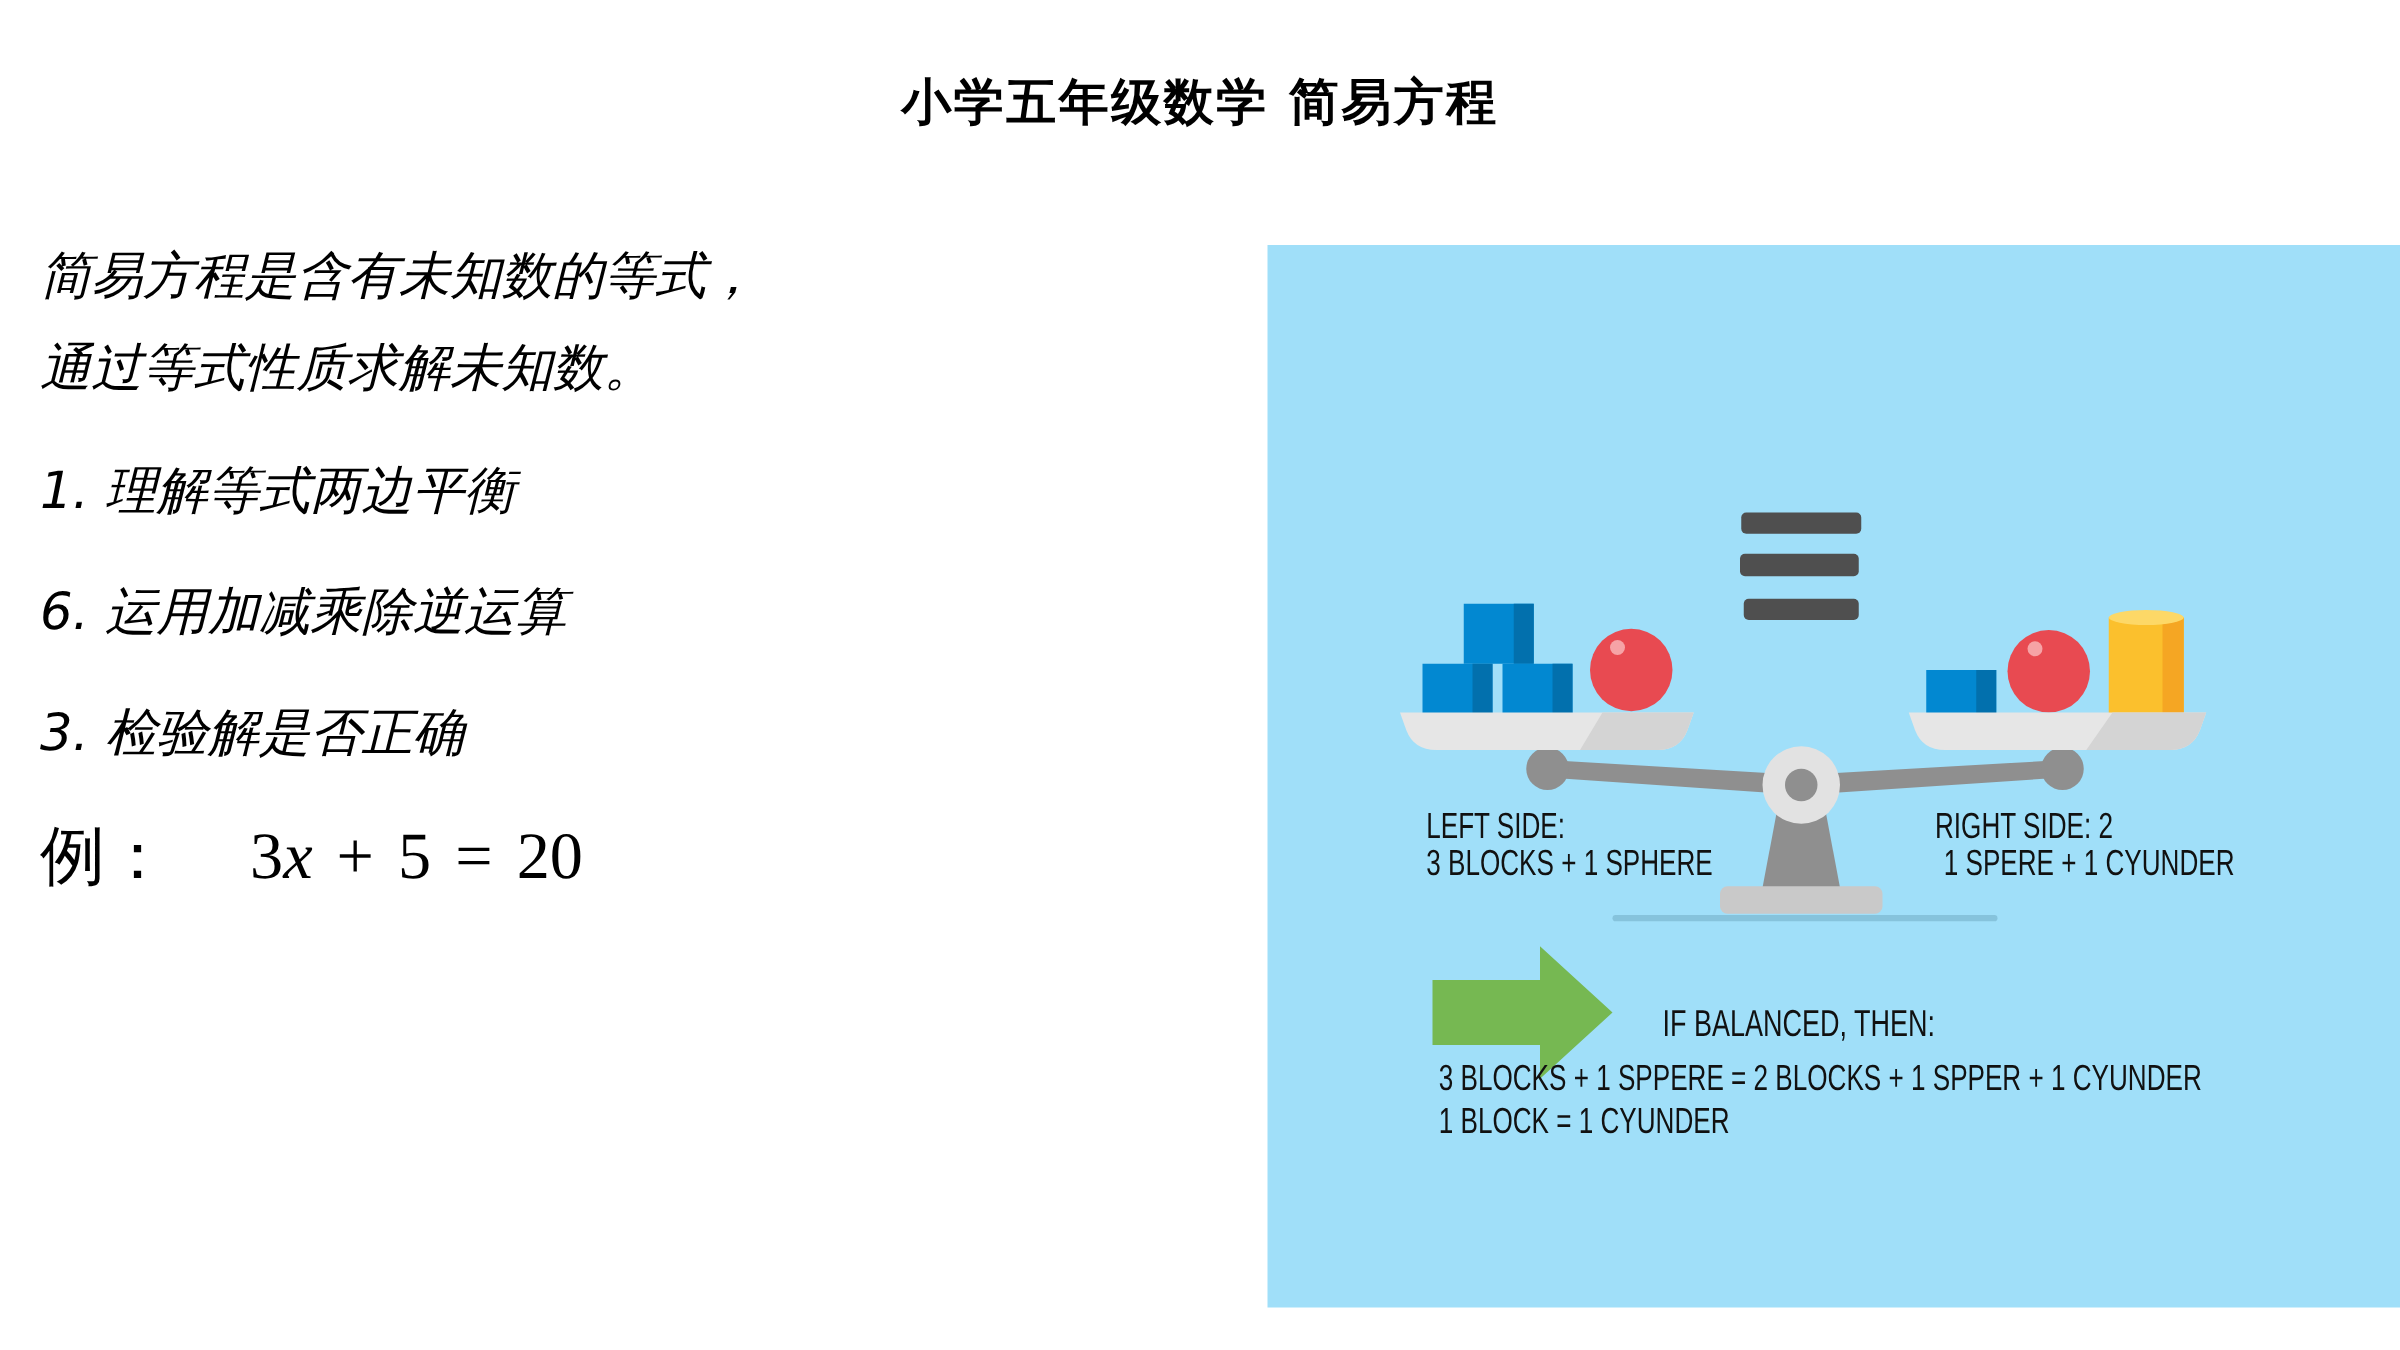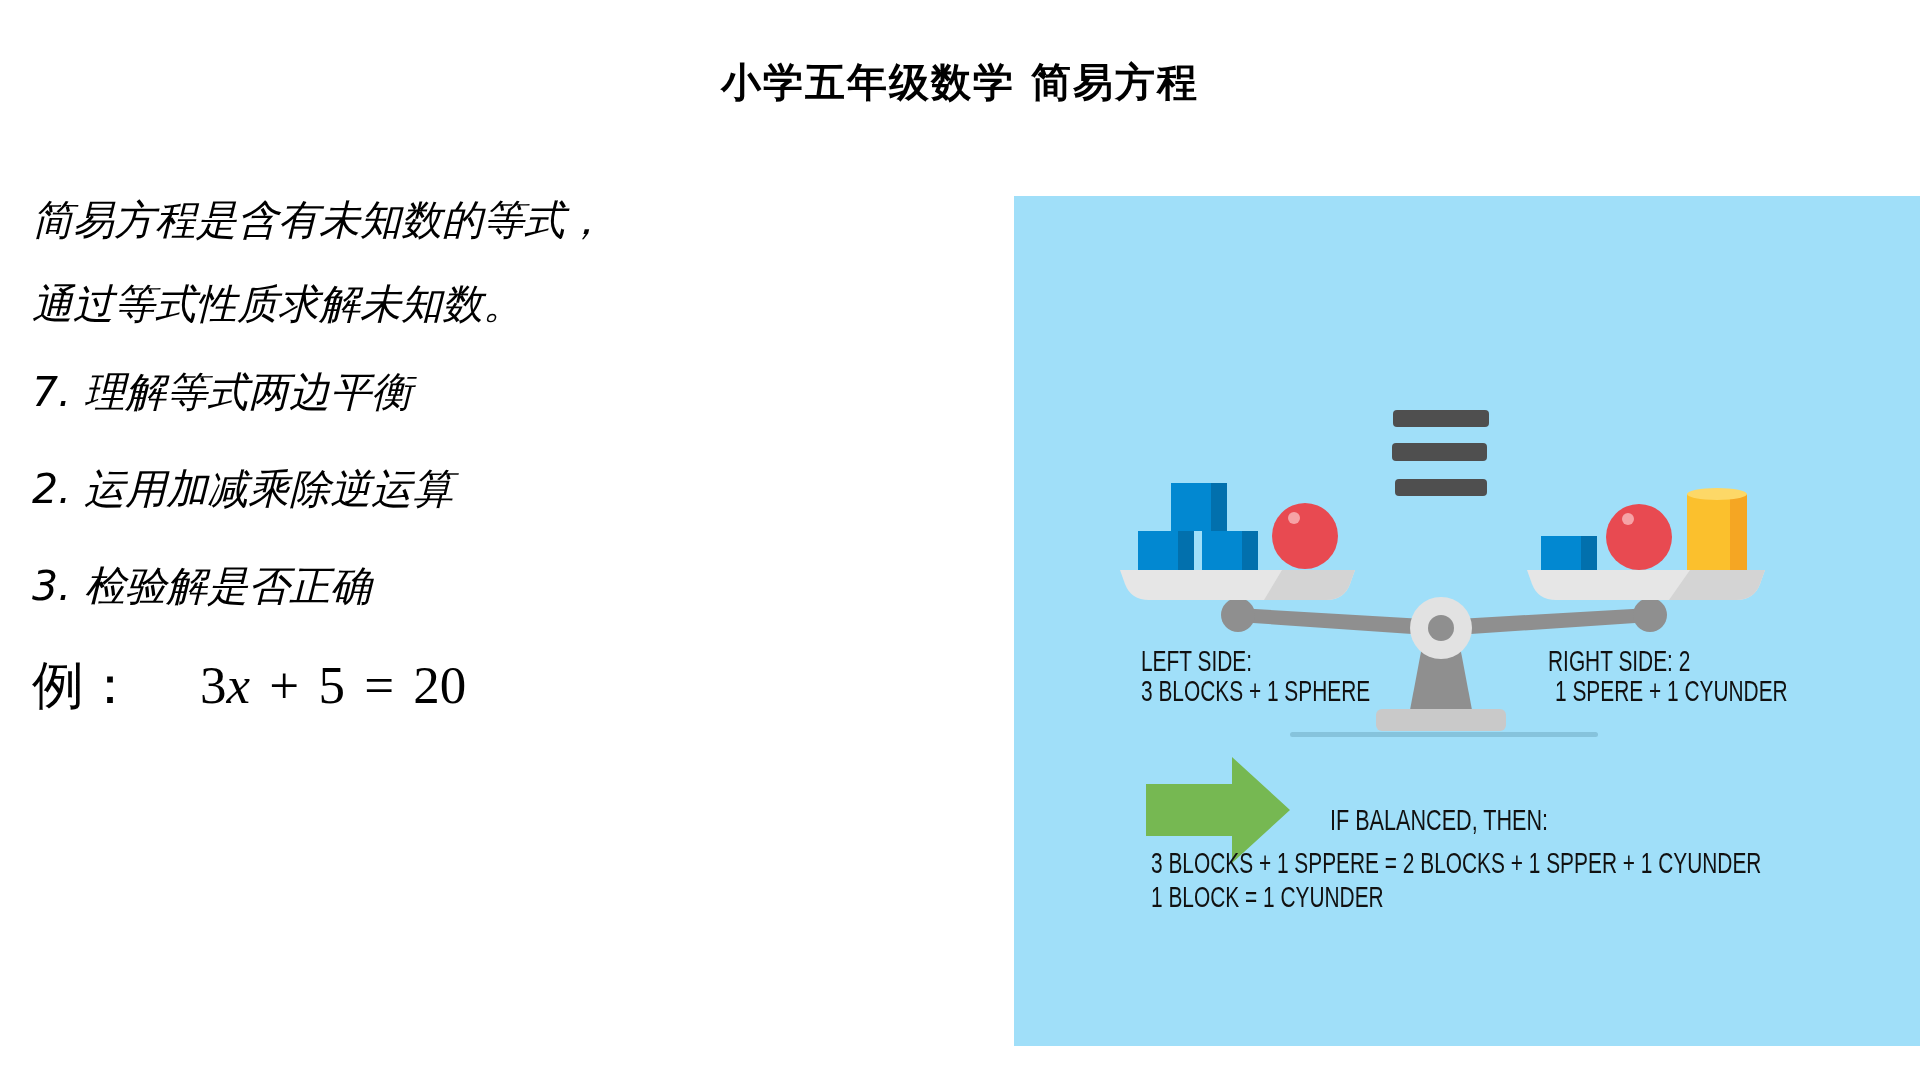--- a/index.html
+++ b/index.html
@@ -33,24 +33,24 @@
     transform-origin: left top; transform: scaleX(0.72);
     font-size: 29px; line-height: 30px; letter-spacing: 0px;
   }
 </style>
 </head>
 <body>
 
 <div class="title">小学五年级数学 简易方程</div>
 
 <div class="body-text" style="top:196px;">简易方程是含有未知数的等式，</div>
-<div class="body-text" style="top:280px;text-align:center;">通过等式性质求解未知数。</div>
+<div class="body-text" style="top:270px;text-align:center;">通过等式性质求解未知数。</div>
 
-<div class="body-text" style="top:368px;">7. 理解等式两边平衡</div>
-<div class="body-text" style="top:465px;">2. 运用加减乘除逆运算</div>
+<div class="body-text" style="top:368px;">1. 理解等式两边平衡</div>
+<div class="body-text" style="top:465px;">6. 运用加减乘除逆运算</div>
 <div class="body-text" style="top:562px;">3. 检验解是否正确</div>
 
 <div class="example">
   <span class="label">例：</span><span class="formula"><span>3</span><i>x</i><span> + 5 = 20</span></span>
 </div>
 
 <div class="illustration">
   <svg width="852" height="850" viewBox="0 0 852 850">
 
     <g fill="#4f4f4f">

